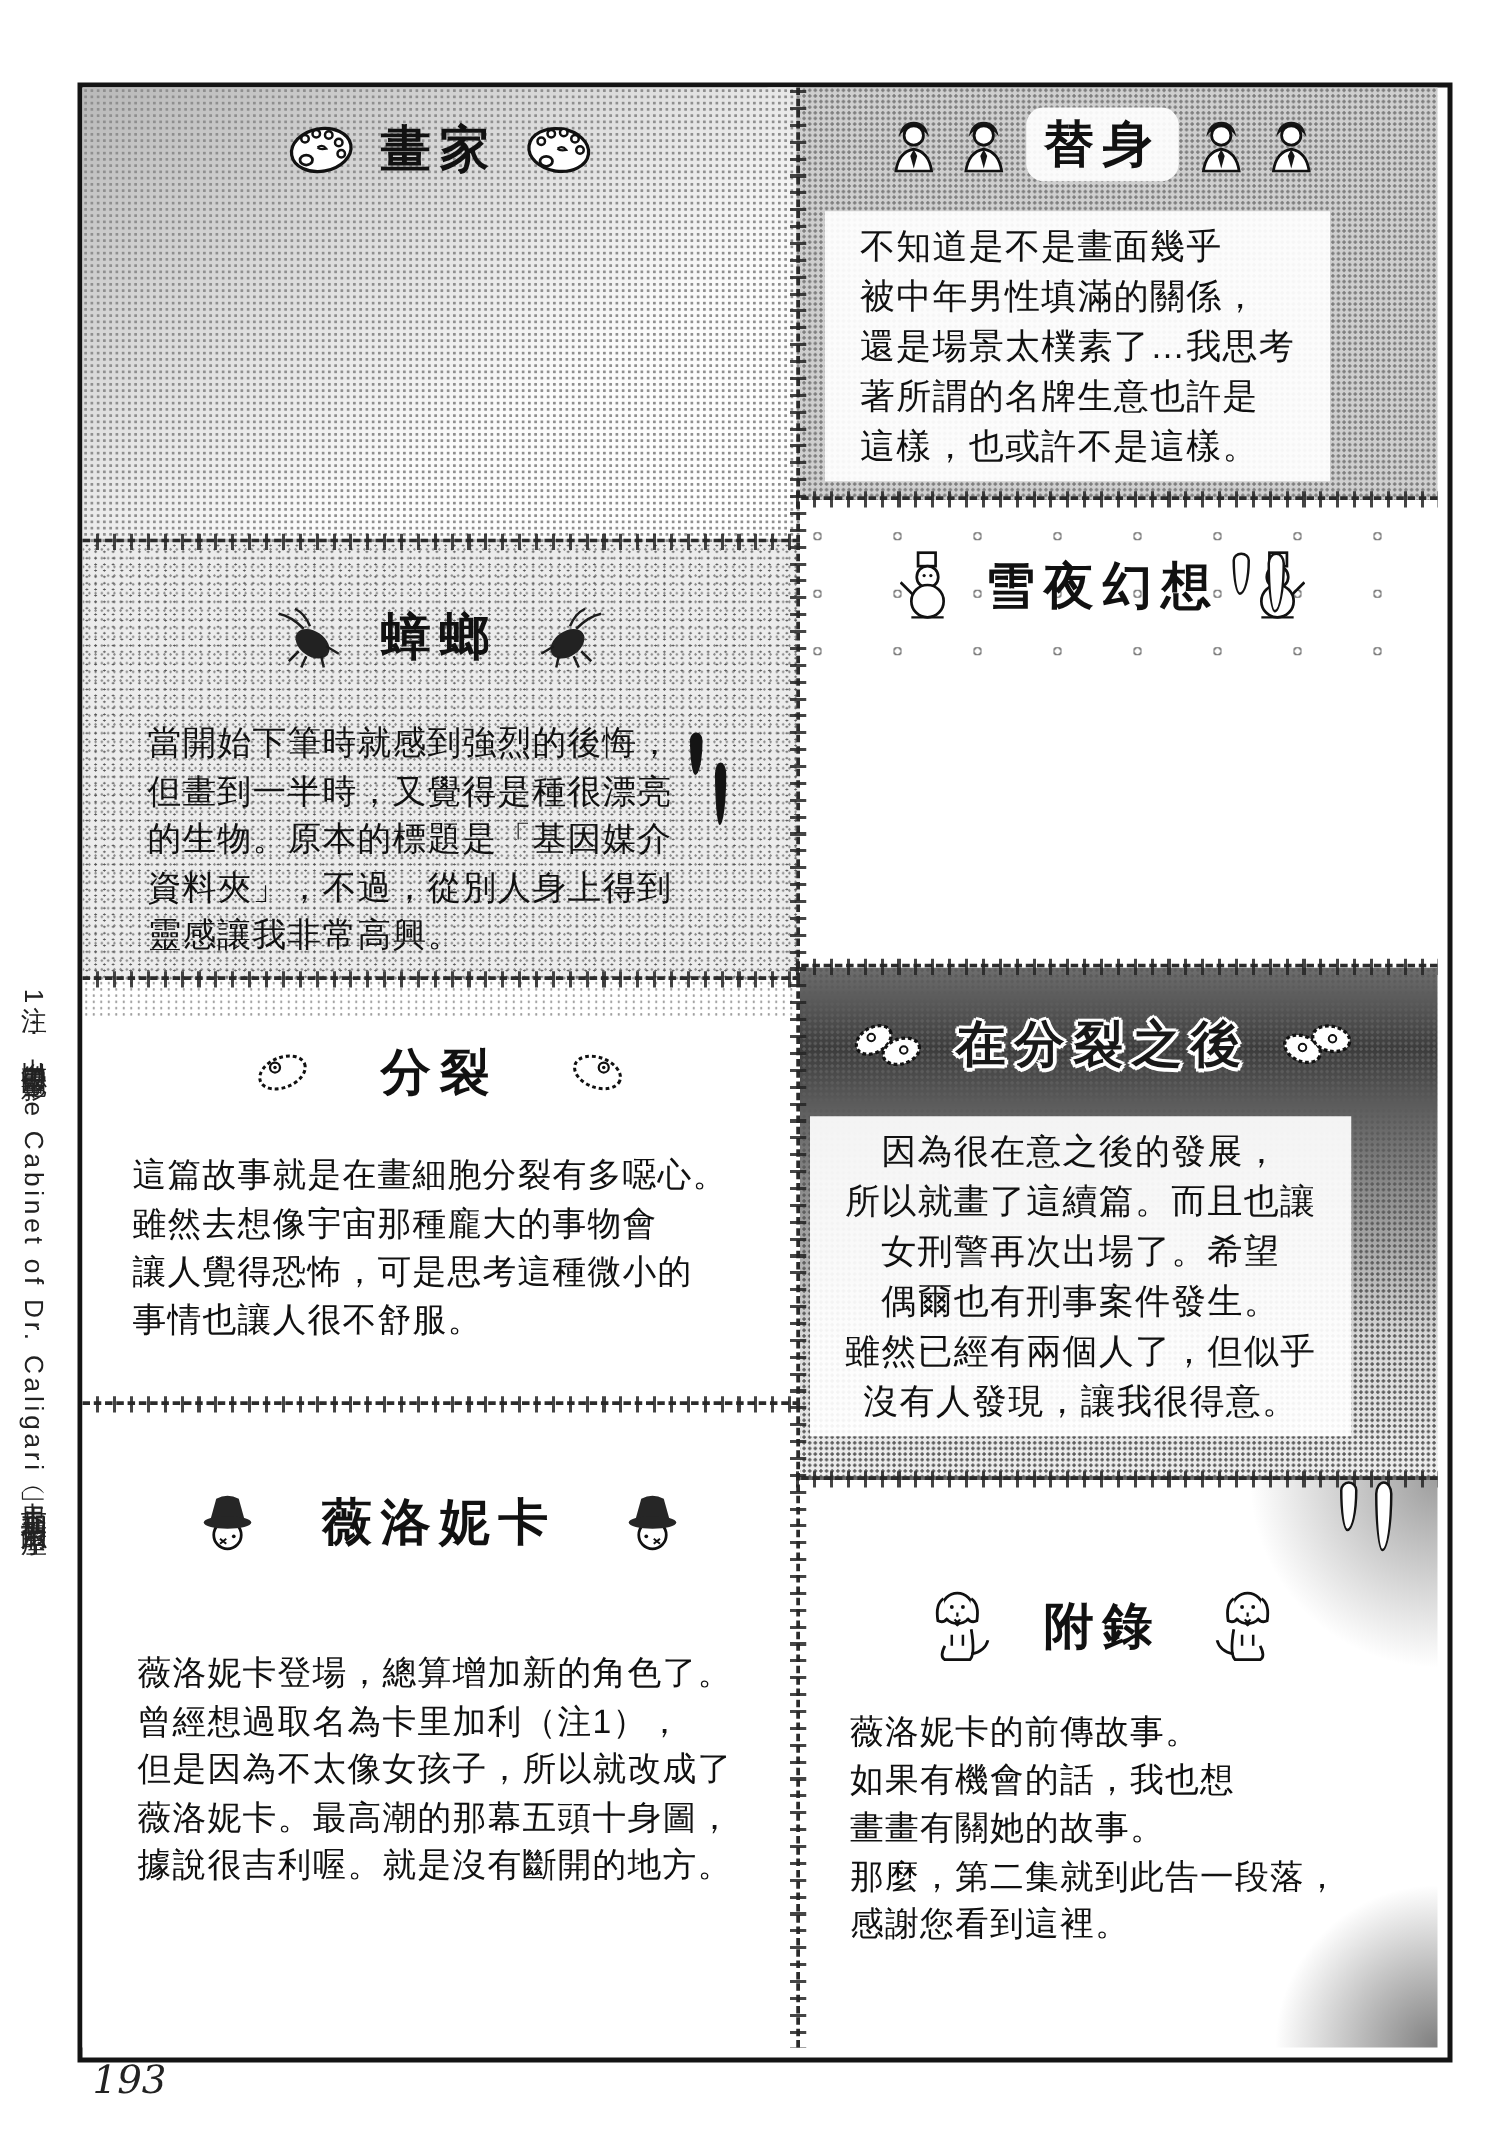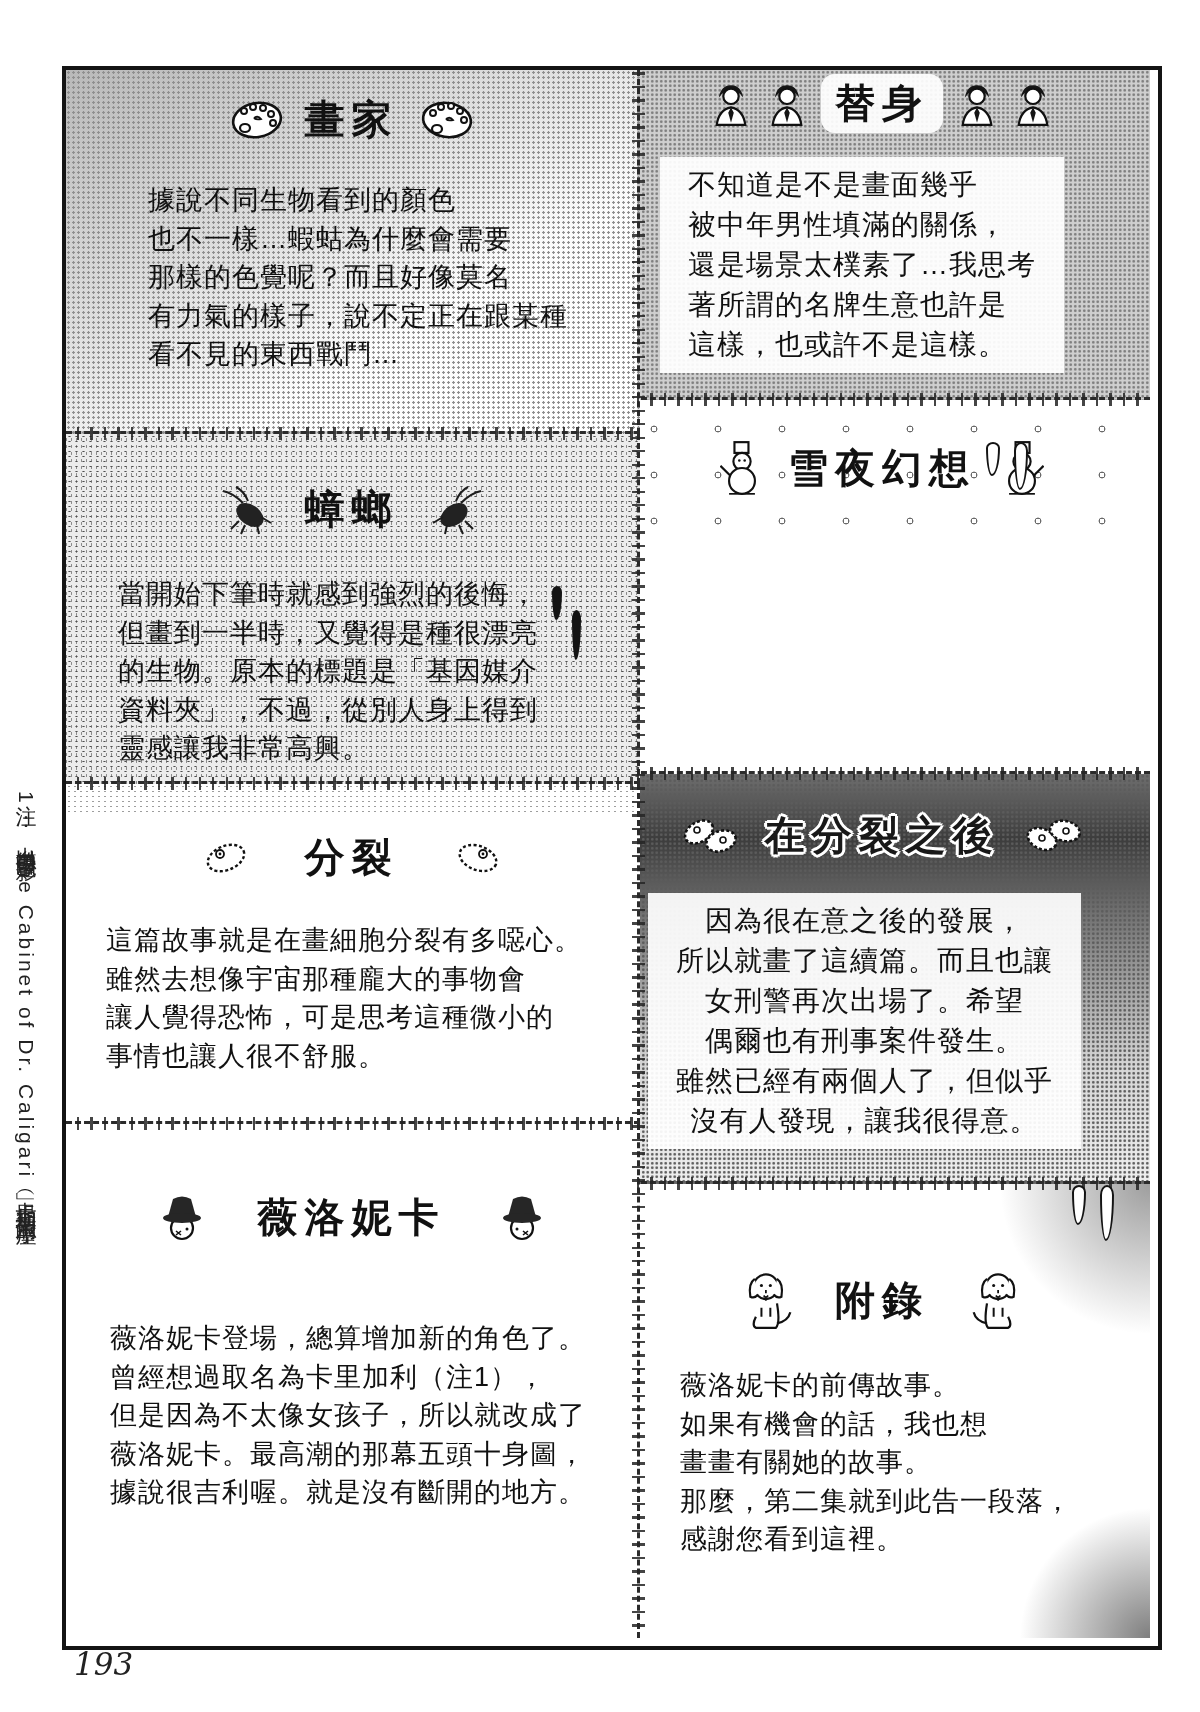--- a/index.html
+++ b/index.html
@@ -84,25 +84,20 @@
             <circle cx="14" cy="15" r="3" fill="#fff" stroke="#111" stroke-width="2"></circle>
             <circle cx="22" cy="9" r="3" fill="#fff" stroke="#111" stroke-width="2"></circle>
             <circle cx="32" cy="8" r="3" fill="#fff" stroke="#111" stroke-width="2"></circle>
             <circle cx="41" cy="13" r="3" fill="#fff" stroke="#111" stroke-width="2"></circle>
             <circle cx="45" cy="22" r="3" fill="#fff" stroke="#111" stroke-width="2"></circle>
             <ellipse cx="18" cy="31" rx="5" ry="4" fill="#fff" stroke="#111" stroke-width="2.2"></ellipse>
             <path d="M27 21 q4 -3 7 1 q-5 1 -7 -1" fill="none" stroke="#111" stroke-width="1.8"></path>
           </svg>
         </span>
       </div>
-      <div class="body" style="margin:34px 0 0 82px;">據說不同生物看到的顏色
-也不一樣…蝦蛄為什麼會需要
-那樣的色覺呢？而且好像莫名
-有力氣的樣子，說不定正在跟某種
-看不見的東西戰鬥…</div>
     </div>
 
     <div class="patch leftcol seam-b tx-speckle" style="left:0;top:364px;width:574px;height:350px;">
       <div class="titlerow" style="margin-top:48px;gap:28px;">
         <span class="icon">
           <svg width="58" height="50" viewBox="0 0 58 50">
             <path d="M24 18 Q14 8 4 6" fill="none" stroke="#1c1c1c" stroke-width="2"></path>
             <path d="M29 16 Q25 6 17 2" fill="none" stroke="#1c1c1c" stroke-width="2"></path>
             <ellipse cx="31" cy="30" rx="15" ry="10" fill="#222" transform="rotate(35 31 30)"></ellipse>
             <path d="M20 36 L12 44 M26 40 L22 49 M38 40 L40 49 M42 32 L52 38" stroke="#1c1c1c" stroke-width="2" fill="none"></path>
@@ -173,21 +168,21 @@
         </span>
       </div>
       <div class="body" style="margin:74px 0 0 44px;">薇洛妮卡登場，總算增加新的角色了。
 曾經想過取名為卡里加利（注1），
 但是因為不太像女孩子，所以就改成了
 薇洛妮卡。最高潮的那幕五頭十身圖，
 據說很吉利喔。就是沒有斷開的地方。</div>
     </div>
 
     <div class="patch seam-b tx-dots" style="left:548px;top:0;width:536px;height:330px;">
-      <div class="titlerow" style="margin-top:4px;gap:12px;">
+      <div class="titlerow" style="margin-top:16px;gap:12px;">
         <span class="icon">
           <svg width="44" height="44" viewBox="0 0 40 40">
             <path d="M9 14 Q11 3 20 3 Q29 3 31 14 Q26 7 20 7 Q14 7 9 14Z" fill="#161616"></path>
             <circle cx="20" cy="13" r="7" fill="#fff" stroke="#111" stroke-width="2"></circle>
             <path d="M7 39 Q9 25 20 23 Q31 25 33 39 Z" fill="#fff" stroke="#111" stroke-width="2"></path>
             <path d="M20 23 L17.5 28 L20 37 L22.5 28 Z" fill="#161616"></path>
           </svg>
         </span>
         <span class="icon">
           <svg width="44" height="44" viewBox="0 0 40 40">

